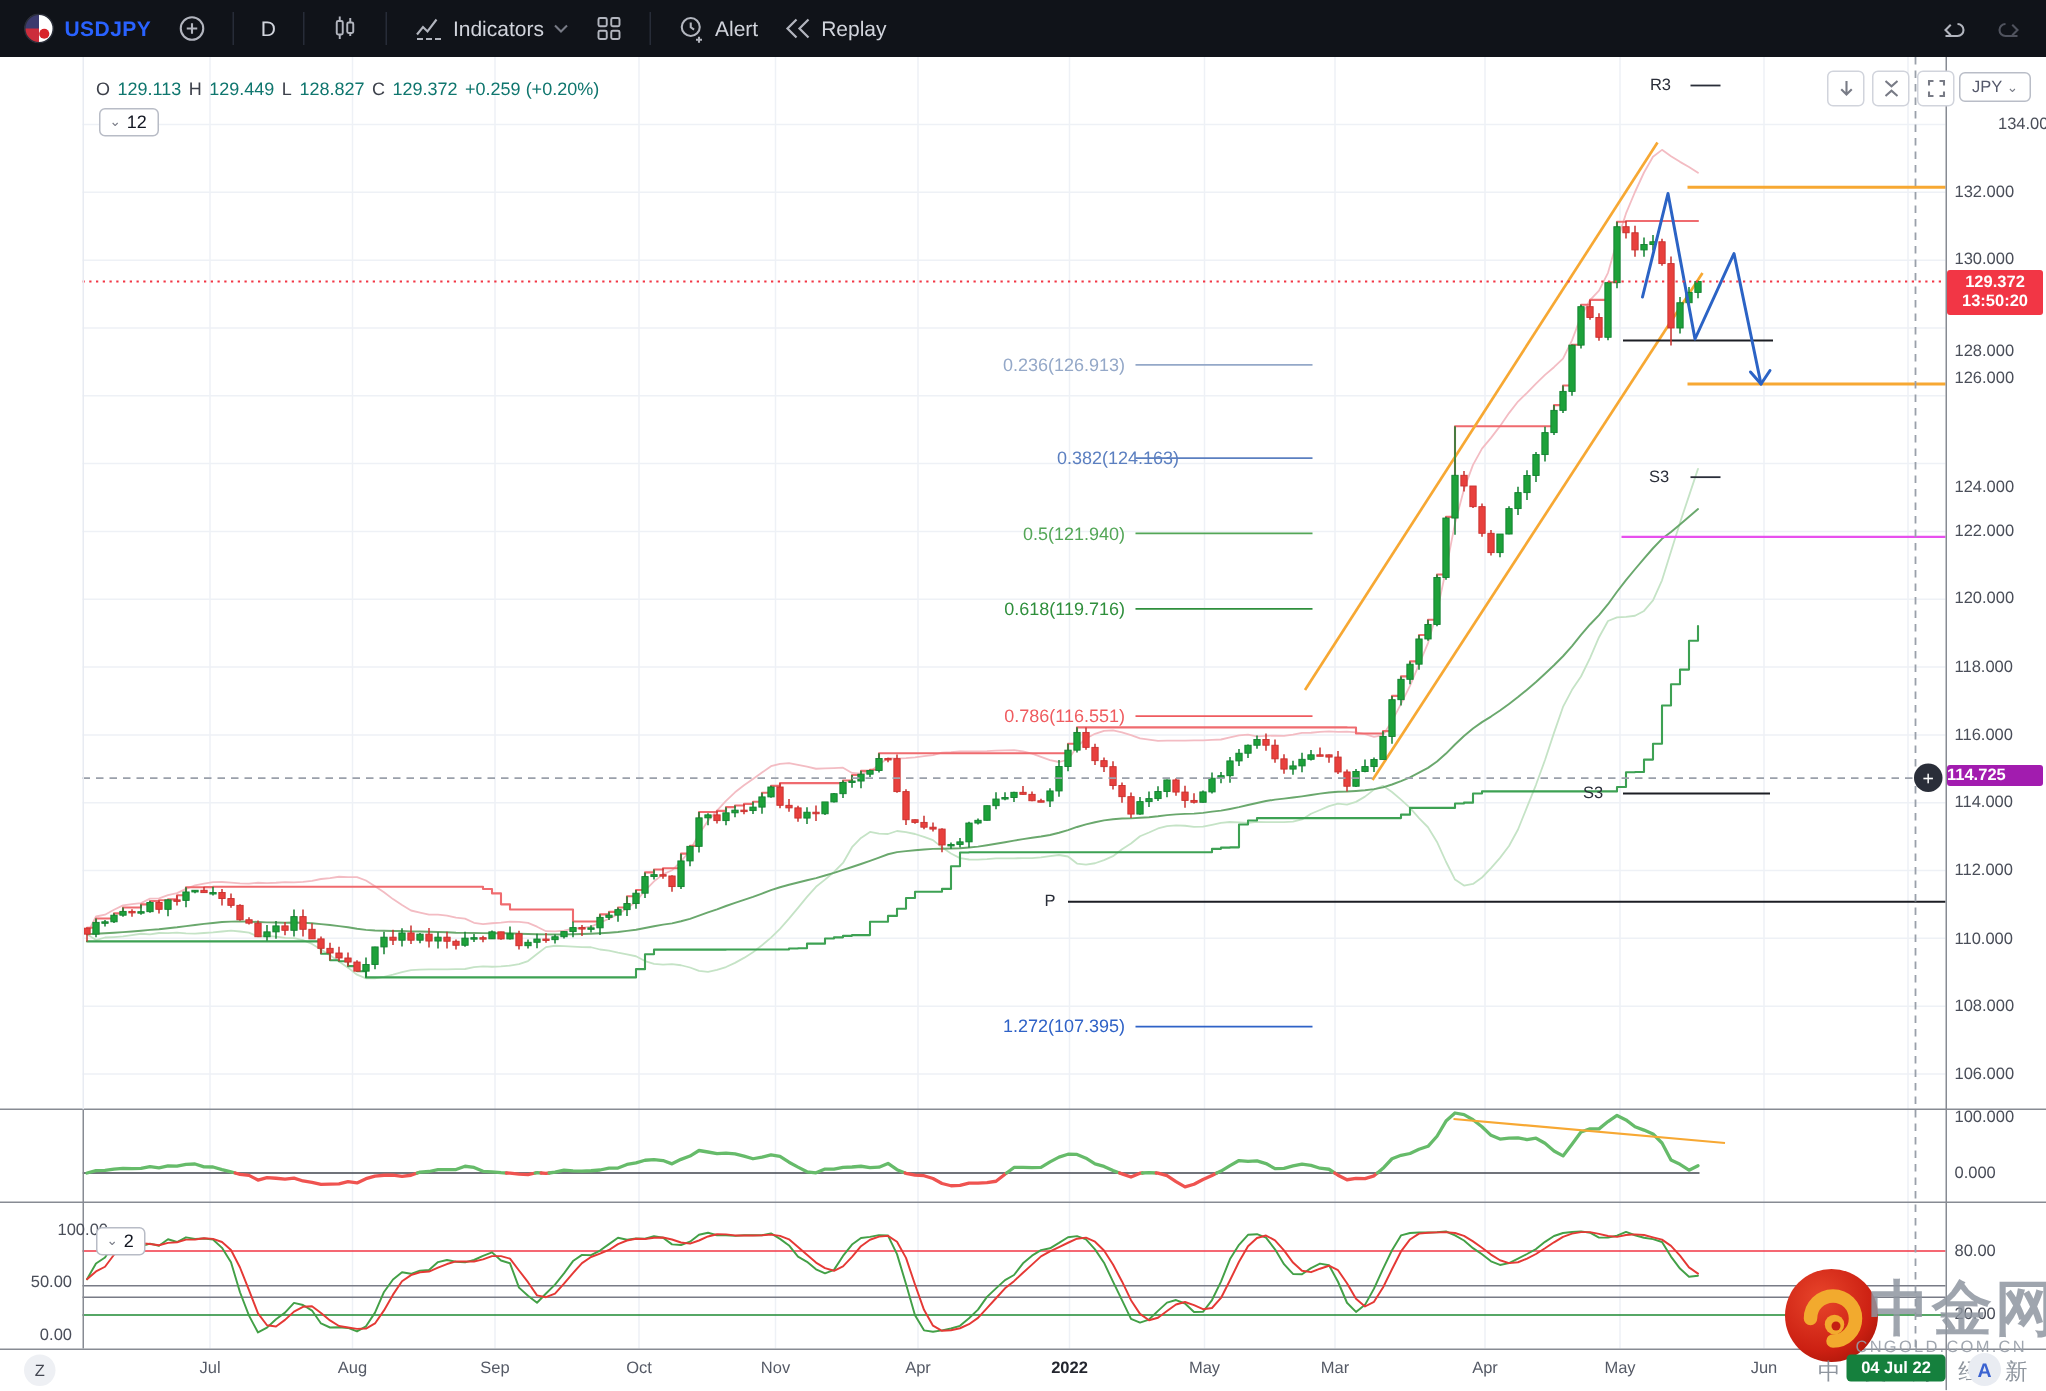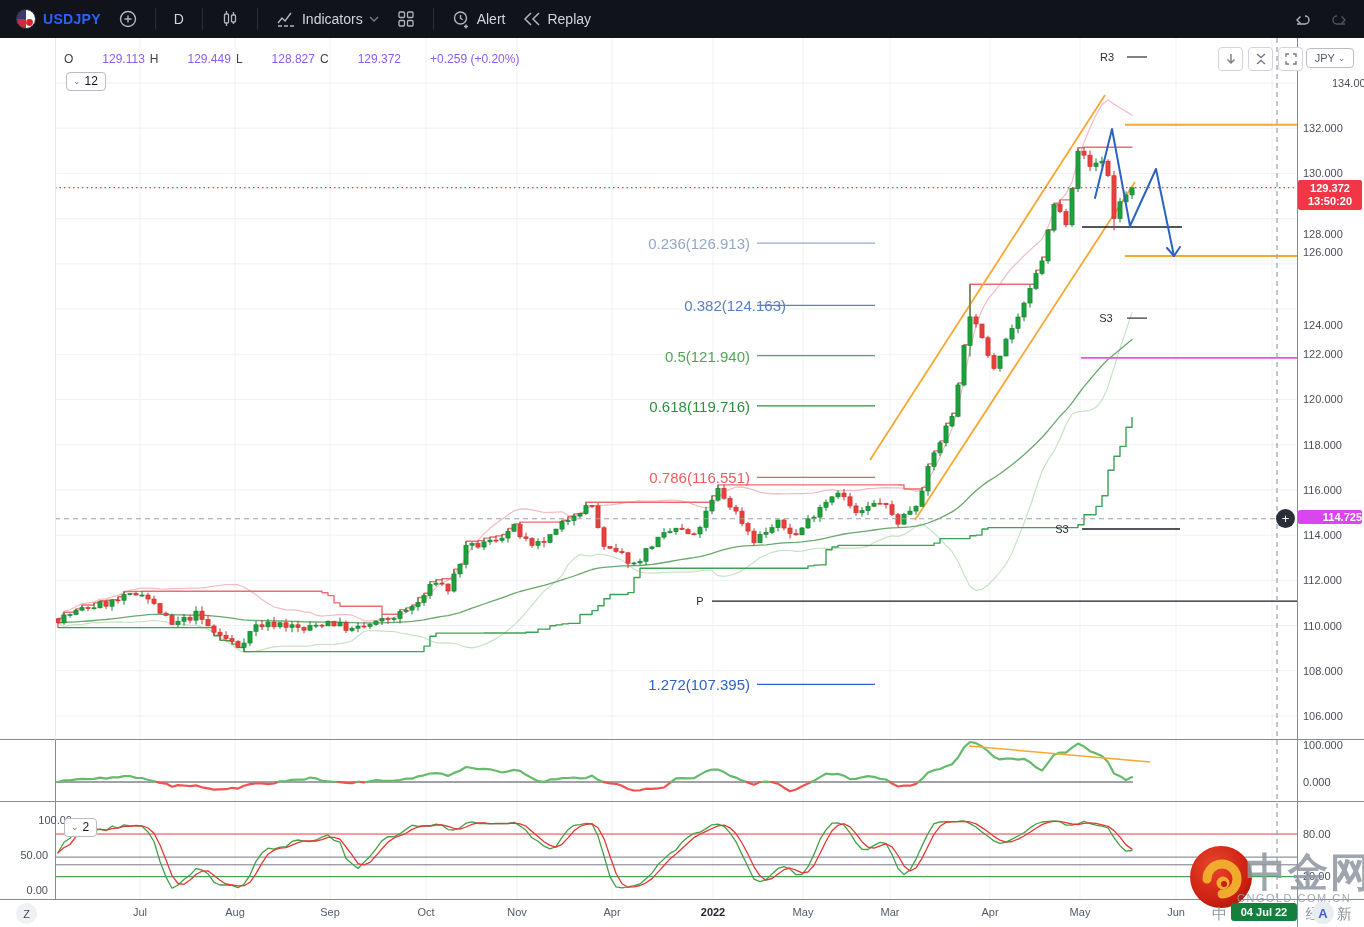--- a/index.html
+++ b/index.html
@@ -16,33 +16,33 @@
   #toolbar .spacer{flex:1;}
   .tbtn{display:flex;align-items:center;gap:6px;cursor:pointer;padding:3px 4px;border-radius:4px;}
   
   #chart-area{position:absolute;top:0;left:0;width:1364px;height:927px;}
   #chart-svg{position:absolute;top:0;left:0;z-index:1;}
   #overlay{position:absolute;inset:0;z-index:2;pointer-events:none;}
   .ptick{position:absolute;left:1303px;transform:translateY(-50%);font-size:11px;color:#4a4e59;}
   .ltick{position:absolute;transform:translateY(-50%);font-size:11px;color:#4a4e59;}
   .mtick{position:absolute;top:906px;transform:translateX(-50%);font-size:11px;color:#555a66;}
   .mtick.major{color:#23262e;font-weight:bold;}
-  .fiblabel{position:absolute;transform:translate(-100%,-50%);font-size:15px;}
+  .fiblabel{position:absolute;transform:translate(-100%,-50%);font-size:12px;}
   .pivlabel{position:absolute;transform:translate(-50%,-50%);font-size:11px;color:#2a2e39;}
   
   .badge-int{position:absolute;display:inline-flex;align-items:center;gap:4px;background:#fff;
     border:1px solid #b8bcc6;border-radius:4px;padding:1px 7px 2px 6px;font-size:12px;color:#131722;z-index:3;}
   .chev{font-size:9px;color:#787b86;}
   #legend{position:absolute;left:64px;top:52px;font-size:12px;z-index:3;display:flex;gap:5px;}
   #legend .k{color:#3c404a;}
-  #legend .v{color:#8b5cf6;margin-left:24px;}
+  #legend .v{color:#0f766e;}
   #price-badge{position:absolute;left:1298px;top:180px;width:64px;z-index:3;background:#f23645;color:#fff;
     text-align:center;font-size:11px;font-weight:bold;border-radius:2px;padding:2px 0;line-height:13px;}
-  #cross-badge{position:absolute;left:1298px;top:510px;width:64px;z-index:3;background:#d946ef;color:#fff;
-    text-align:right;font-size:11px;font-weight:bold;border-radius:2px;padding:1px 0;}
+  #cross-badge{position:absolute;left:1298px;top:510px;width:64px;z-index:3;background:#a21caf;color:#fff;
+    text-align:left;font-size:11px;font-weight:bold;border-radius:2px;padding:1px 0;}
   #jpy-badge{position:absolute;left:1306px;top:48px;width:46px;height:18px;z-index:3;border:1px solid #b9bdc7;
     border-radius:4px;display:flex;align-items:center;justify-content:center;gap:3px;font-size:11px;color:#55596b;background:#fff;}
   #chart-btns{position:absolute;left:1218px;top:47px;z-index:3;display:flex;gap:5px;}
   .cbtn{width:23px;height:22px;border:1px solid #d1d4dc;border-radius:4px;background:#fff;display:flex;
     align-items:center;justify-content:center;color:#787b86;}
   #plus-btn{position:absolute;left:1276px;top:509px;width:19px;height:19px;border-radius:50%;background:#2a2e39;
     color:#fff;z-index:3;display:flex;align-items:center;justify-content:center;font-size:13px;line-height:1;}
   #tz-badge{position:absolute;left:16px;top:903px;width:21px;height:21px;border-radius:50%;background:#eef0f4;
     color:#434651;font-size:11px;display:flex;align-items:center;justify-content:center;z-index:3;}
   #date-tip{position:absolute;left:1231px;top:903px;width:66px;height:18px;background:#15803d;color:#fff;

